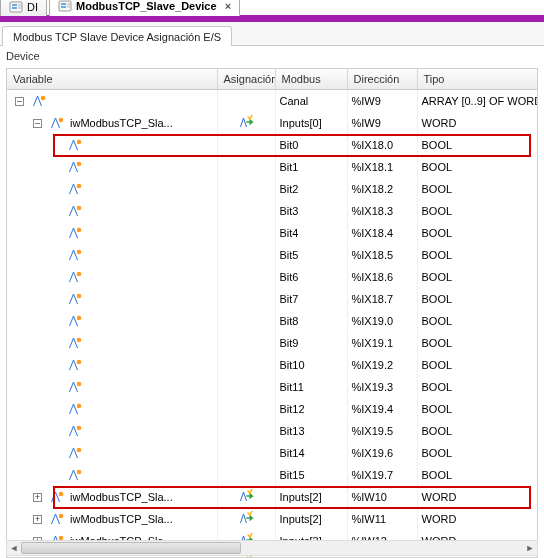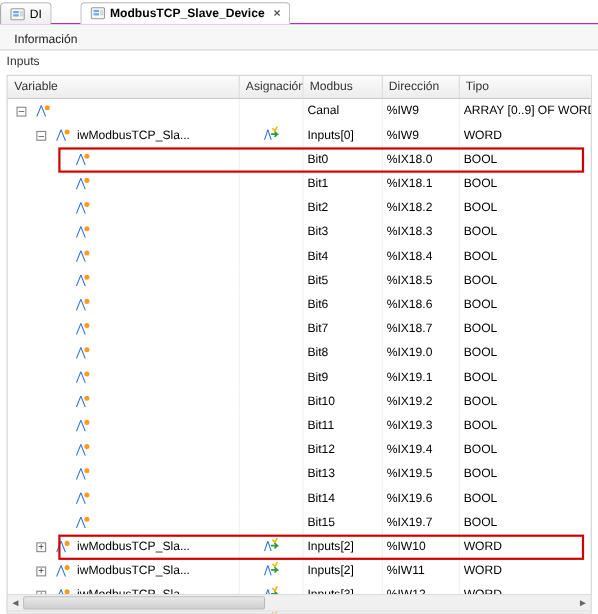--- a/index.html
+++ b/index.html
@@ -12,23 +12,22 @@
     height: 558px;
     overflow: hidden;
     position: relative;
   }
   
   .editor-tabs {
     display: flex;
     align-items: flex-end;
     height: 22px;
     background: #fff;
-    border-bottom: 1px solid #a21caf;
+    border-bottom: 7px solid #a21caf;
     position: relative;
-    gap: 24px;
   }
   .editor-tab {
     display: flex;
     align-items: center;
     gap: 4px;
     height: 20px;
     padding: 0 8px;
     border: 1px solid #aaa;
     border-bottom: none;
     border-top-left-radius: 4px;
@@ -207,24 +206,24 @@
           <rect x="3" y="7" width="5" height="2" fill="#6aa9e6"></rect>
           <rect x="9" y="4" width="3" height="5" fill="#d7d7d7"></rect>
         </svg>
       </span>
       <span>ModbusTCP_Slave_Device</span>
       <span class="close">×</span>
     </div>
   </div>
 
 <div class="subtabs" id="sub-tabs">
-    <div class="subtab">Información</div>
+    <div class="subtab active">Modbus TCP Slave Device Asignación E/S</div>
   </div>
 
-<div class="panel-heading">Inputs</div>
+<div class="panel-heading">Device</div>
 
 <div class="grid-wrap">
   <table class="grid">
     <colgroup>
       <col class="c-var">
         <col class="c-asg">
         <col class="c-canal">
         <col class="c-dir">
         <col class="c-tipo">
     </colgroup>

